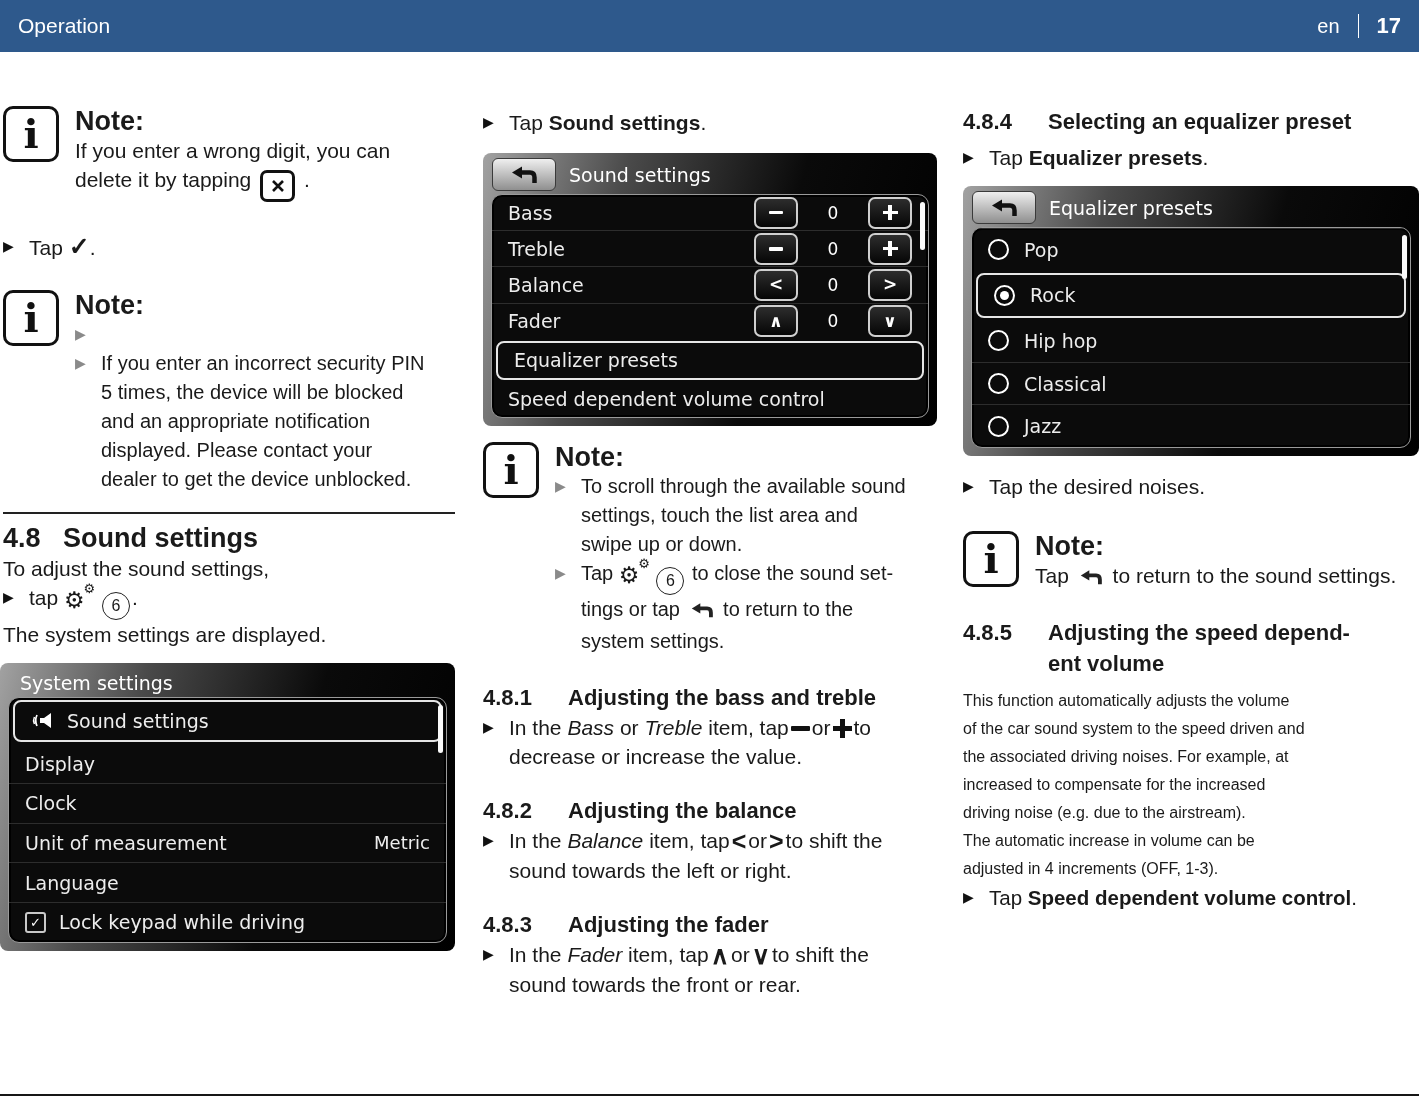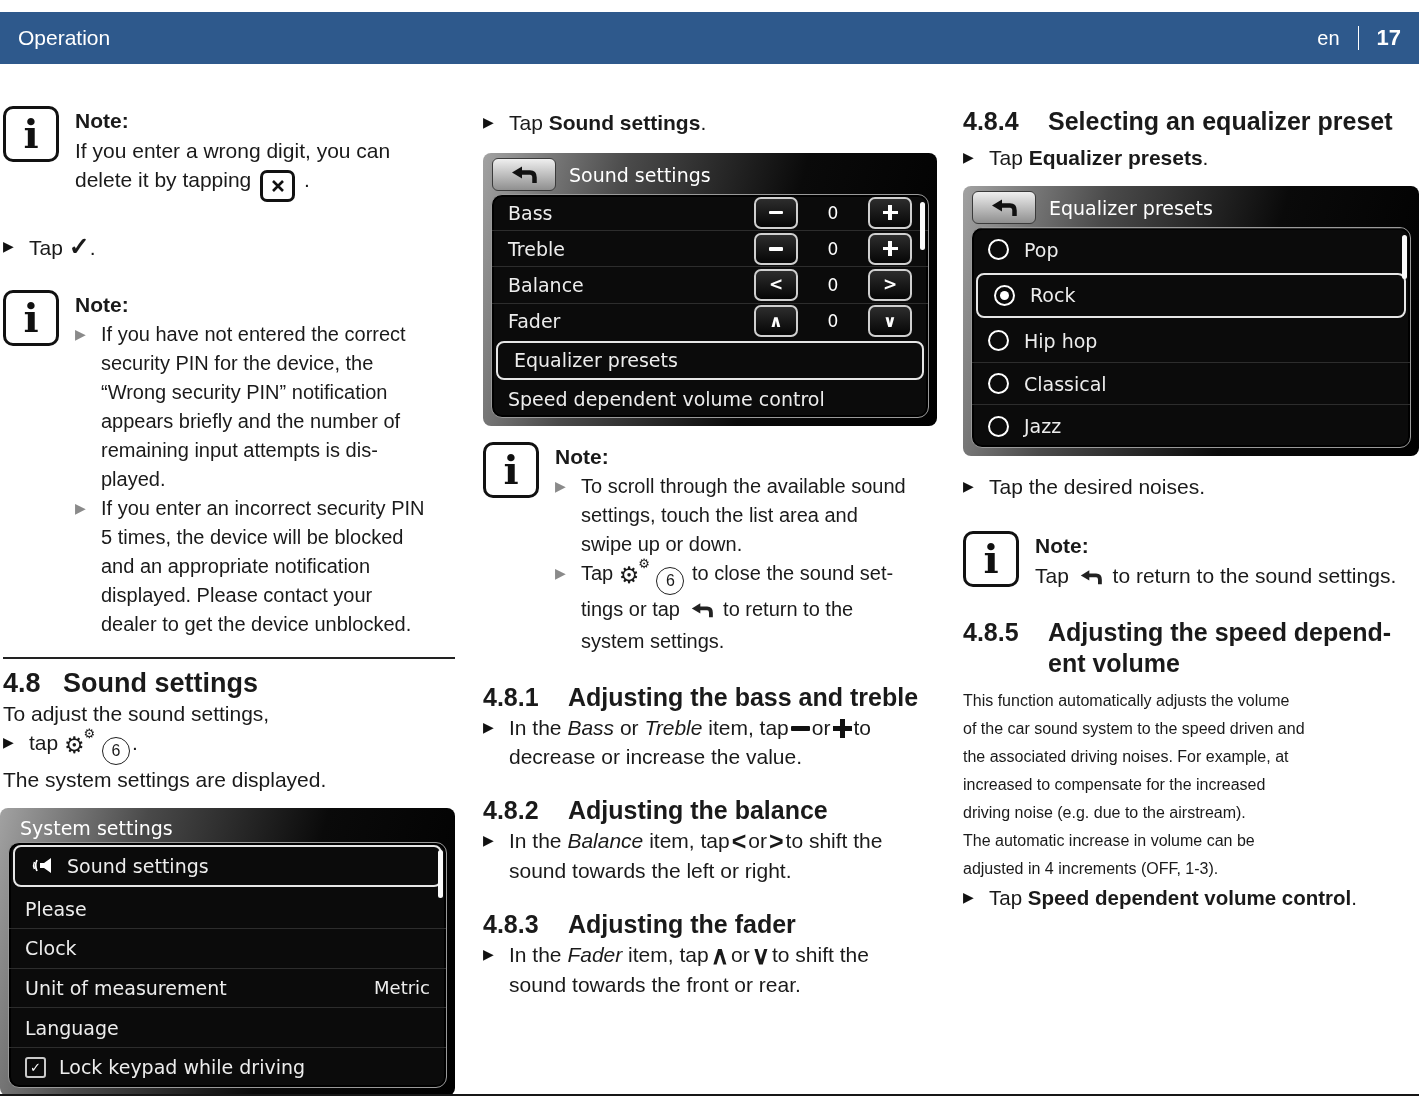--- a/index.html
+++ b/index.html
@@ -1,19 +1,19 @@
 <!DOCTYPE html>
 <html><head>
 <meta charset="utf-8">
 <style>
   html,body{margin:0;padding:0;background:#fff;}
   .page{position:relative;width:1419px;height:1106px;background:#fff;overflow:hidden;
         font-family:"Liberation Sans",sans-serif;color:#1a1a1a;}
   
-  .topbar{position:absolute;top:12px;left:0;width:100%;height:52px;background:#2e598c;
+  .topbar{position:absolute;top:0;left:0;width:100%;height:52px;background:#2e598c;
           display:flex;align-items:center;justify-content:space-between;padding:0 18px;box-sizing:border-box;}
   .topbar .t-left{color:#fff;font-size:21px;}
   .t-right{display:flex;align-items:center;gap:18px;color:#fff;}
   .t-right .lang{font-size:20px;}
   .t-right .vr{width:1px;height:24px;background:#fff;}
   .t-right .pg{font-size:22px;font-weight:bold;}
   .bottom-rule{position:absolute;left:0;top:1094px;width:100%;height:2px;background:#161616;}
   
   .col{position:absolute;top:100px;}
   .col1{left:3px;width:452px;}
@@ -22,29 +22,29 @@
   .line{font-size:21px;line-height:29px;white-space:nowrap;}
   .sm .line{font-size:20px;}
   .para20 .line{font-size:16px;line-height:28px;}
   em{font-style:italic;}
   b{font-weight:bold;}
   
   .note{display:flex;gap:16px;}
   .note-icon{flex:0 0 auto;width:50px;height:50px;border:3.5px solid #111;border-radius:10px;
              display:flex;align-items:center;justify-content:center;
              font-family:"DejaVu Serif",serif;font-weight:bold;font-size:40px;color:#111;line-height:1;}
-  .note-label{font-size:21px;font-weight:bold;line-height:30px;}
+  .note-label{font-size:27px;font-weight:bold;line-height:30px;}
   .bullet-row{display:flex;gap:10px;align-items:flex-start;}
   .tri{font-size:14px;line-height:29px;color:#111;flex:0 0 16px;}
   .tri.gray{color:#8a8a8a;}
   .hang{min-width:0;}
   
   .h1{display:flex;gap:0;font-weight:bold;font-size:27px;line-height:32px;margin:0;}
   .h1 .num{min-width:60px;}
-  .h2{display:flex;font-weight:bold;font-size:25px;line-height:31px;}
+  .h2{display:flex;font-weight:bold;font-size:22px;line-height:31px;}
   .h2 .num{min-width:85px;}
   .rule{height:2px;background:#222;width:100%;}
   
   .xbox{display:inline-flex;align-items:center;justify-content:center;width:29px;height:26px;
         border:3px solid #111;border-radius:7px;vertical-align:-6px;margin:0 3px;}
   .check{font-size:25px;font-weight:bold;}
   .gearwrap{position:relative;display:inline-block;width:30px;font-size:23px;line-height:1;vertical-align:-3px;}
   .gearsmall{position:absolute;top:-7px;right:-1px;font-size:13px;}
   .circ6{display:inline-flex;align-items:center;justify-content:center;width:26px;height:26px;
          border:1.6px solid #222;border-radius:50%;font-size:16px;vertical-align:-6px;margin:0 2px;}
@@ -131,28 +131,20 @@
         <span class="check">✓</span><span>.</span>
       </span>
     </div>
 
     <div class="note mt28 sm">
       <div class="note-icon">i</div>
       <div>
         <div class="note-label">Note:</div>
         <div class="bullet-row">
           <span class="tri gray">▶</span>
-          <div class="hang">
-            <div class="line">If you have not entered the correct</div>
-            <div class="line">security PIN for the device, the</div>
-            <div class="line">“Wrong security PIN” notification</div>
-            <div class="line">appears briefly and the number of</div>
-            <div class="line">remaining input attempts is dis-</div>
-            <div class="line">played.</div>
-          </div>
         </div>
         <div class="bullet-row">
           <span class="tri gray">▶</span>
           <div class="hang">
             <div class="line">If you enter an incorrect security PIN</div>
             <div class="line">5 times, the device will be blocked</div>
             <div class="line">and an appropriate notification</div>
             <div class="line">displayed. Please contact your</div>
             <div class="line">dealer to get the device unblocked.</div>
           </div>
@@ -184,21 +176,21 @@
           <span class="spk">
             <svg width="24" height="19" viewBox="0 0 24 19">
               <path d="M6 4 Q3.4 9.5 6 15" stroke="#fff" stroke-width="1.7" fill="none"></path>
               <path d="M3.4 6 Q1.8 9.5 3.4 13" stroke="#fff" stroke-width="1.5" fill="none"></path>
               <polygon points="9,7 13,7 20,2 20,17 13,12 9,12" fill="#fff"></polygon>
             </svg>
           </span>
           <span class="lbl">Sound settings</span>
         </div>
         <div class="srow nosep">
-            <span class="lbl">Please</span>
+            <span class="lbl">Display</span>
           </div>
         <div class="srow">
             <span class="lbl">Clock</span>
           </div>
         <div class="srow">
           <span class="lbl">Unit of measurement</span>
           <span class="val-right">Metric</span>
         </div>
         <div class="srow">
             <span class="lbl">Language</span>

